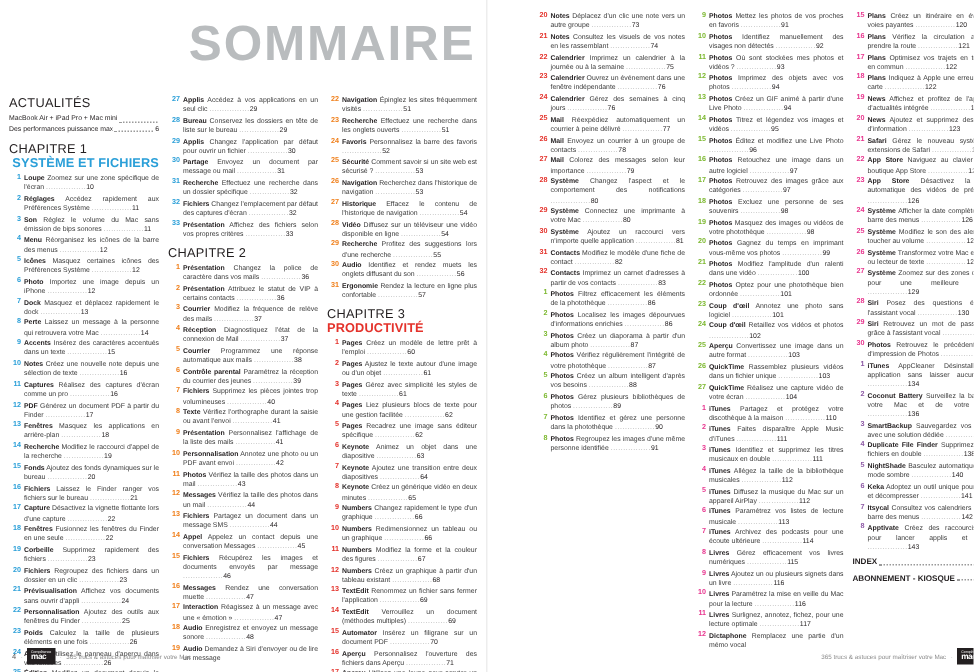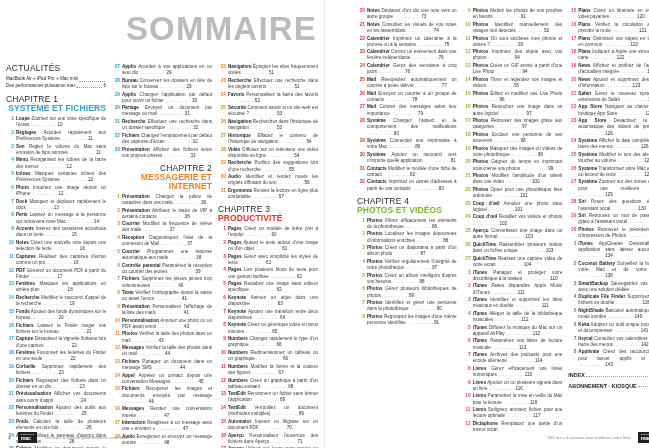--- a/index.html
+++ b/index.html
@@ -260,23 +260,22 @@
             </div>
             <div class="entry">
               <div class="num blue">32</div>
               <div class="txt"><b class="lead">Fichiers</b><span> Changez l'emplacement par défaut des captures d'écran </span><span class="dots">................</span><span class="pg">32</span></div>
             </div>
             <div class="entry">
               <div class="num blue">33</div>
               <div class="txt"><b class="lead">Présentation</b><span> Affichez des fichiers selon vos propres critères </span><span class="dots">................</span><span class="pg">33</span></div>
             </div>
           </div>
-        <div class="sec" style="margin-top:5px;text-align:right;">
+        <div class="sec" style="margin-top:5px;">
           <div class="sec-kicker">CHAPITRE 2</div>
-          <div class="sec-title orange">MESSAGERIE ET INTERNET</div>
         </div>
         <div id="c2a">
             <div class="entry">
               <div class="num orange">1</div>
               <div class="txt"><b class="lead">Présentation</b><span> Changez la police de caractère dans vos mails </span><span class="dots">................</span><span class="pg">36</span></div>
             </div>
             <div class="entry">
               <div class="num orange">2</div>
               <div class="txt"><b class="lead">Présentation</b><span> Attribuez le statut de VIP à certains contacts </span><span class="dots">................</span><span class="pg">36</span></div>
             </div>
@@ -536,24 +535,20 @@
             </div>
             <div class="entry">
               <div class="num red">31</div>
               <div class="txt"><b class="lead">Contacts</b><span> Modifiez le modèle d'une fiche de contact </span><span class="dots">................</span><span class="pg">82</span></div>
             </div>
             <div class="entry">
               <div class="num red">32</div>
               <div class="txt"><b class="lead">Contacts</b><span> Imprimez un carnet d'adresses à partir de vos contacts </span><span class="dots">................</span><span class="pg">83</span></div>
             </div>
           </div>
-        <div class="sec" style="margin-top:5px;">
-          <div class="sec-kicker">CHAPITRE 4</div>
-          <div class="sec-title green">PHOTOS ET VIDÉOS</div>
-        </div>
         <div id="c4a">
             <div class="entry">
               <div class="num green">1</div>
               <div class="txt"><b class="lead">Photos</b><span> Filtrez efficacement les éléments de la photothèque </span><span class="dots">................</span><span class="pg">86</span></div>
             </div>
             <div class="entry">
               <div class="num green">2</div>
               <div class="txt"><b class="lead">Photos</b><span> Localisez les images dépourvues d'informations enrichies </span><span class="dots">................</span><span class="pg">86</span></div>
             </div>
             <div class="entry">

